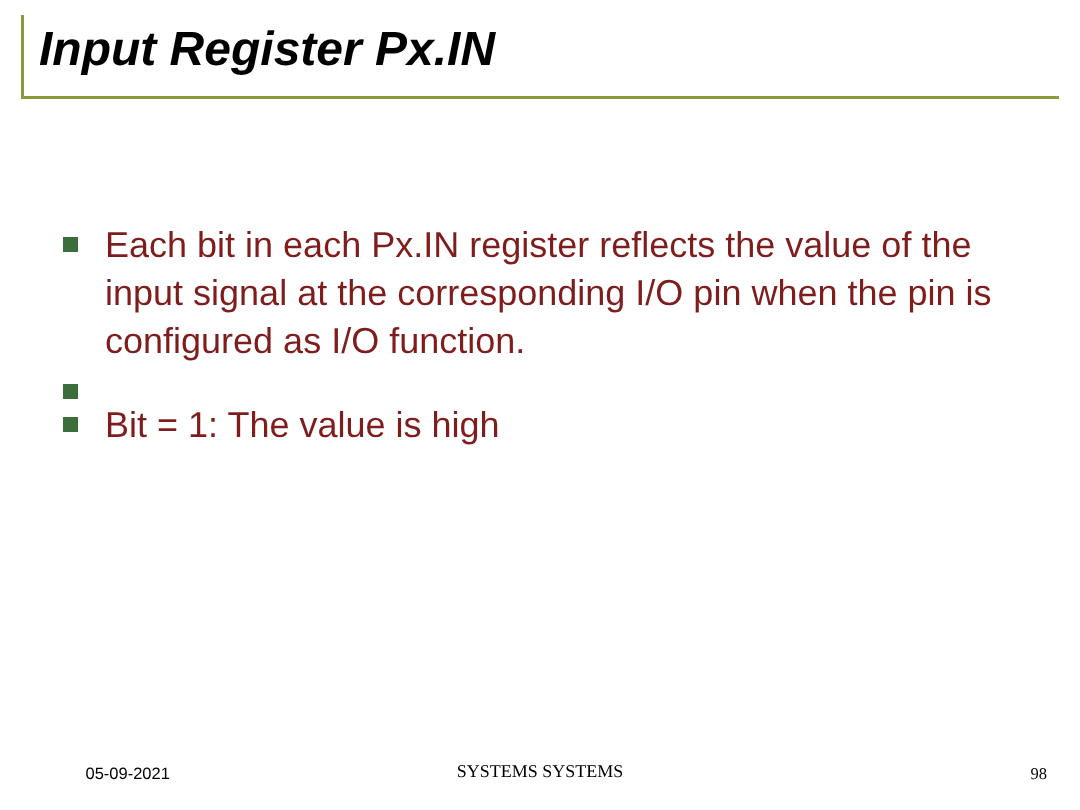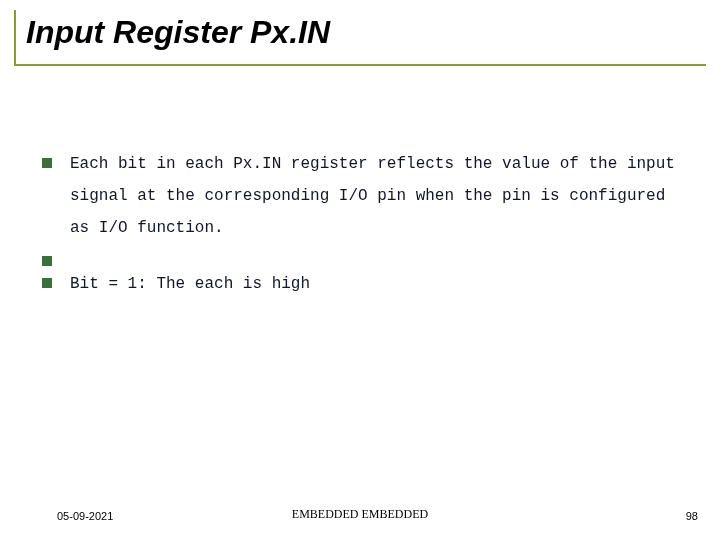--- a/index.html
+++ b/index.html
@@ -42,24 +42,24 @@
   }
   .bullet-marker {
     flex: 0 0 auto;
     width: 10px;
     height: 10px;
     background: #3a6e3a;
     margin-top: 10px;
     margin-right: 18px;
   }
   .bullet-text {
-    font-size: 16px;
+    font-size: 24px;
     line-height: 32px;
-    color: #0f172a;
-    font-family: Liberation Mono, monospace;
+    color: #7f1d1d;
+    font-family: Liberation Sans, sans-serif;
   }
   .footer-date {
     position: absolute;
     left: 40px;
     bottom: 18px;
     font-family: Arial, Helvetica, sans-serif;
     font-size: 11px;
     color: #000;
     margin-left: 17px;
   }
@@ -70,21 +70,21 @@
     bottom: 18px;
     text-align: center;
     font-family: "Times New Roman", Times, serif;
     font-size: 12px;
     color: #000;
   }
   .footer-num {
     position: absolute;
     right: 22px;
     bottom: 18px;
-    font-family: Liberation Sans, sans-serif;
+    font-family: Liberation Serif, serif;
     font-size: 11px;
     color: #000;
   }
 </style>
 </head>
 <body>
 
 <div class="slide">
 
   <div class="title-wrap">
@@ -94,21 +94,21 @@
   <div class="bullets">
     <div class="bullet-row">
       <div class="bullet-marker"></div>
       <div class="bullet-text">Each bit in each Px.IN register reflects the value of the input signal at the corresponding I/O pin when the pin is configured as I/O function.</div>
     </div>
     <div class="bullet-row">
       <div class="bullet-marker"></div>
     </div>
     <div class="bullet-row">
       <div class="bullet-marker"></div>
-      <div class="bullet-text">Bit = 1: The each is high</div>
+      <div class="bullet-text">Bit = 1: The value is high</div>
     </div>
   </div>
 
   <div class="footer-date">05-09-2021</div>
-  <div class="footer-center">EMBEDDED EMBEDDED</div>
+  <div class="footer-center">SYSTEMS SYSTEMS</div>
   <div class="footer-num">98</div>
 
 </div>
 
 </body></html>

